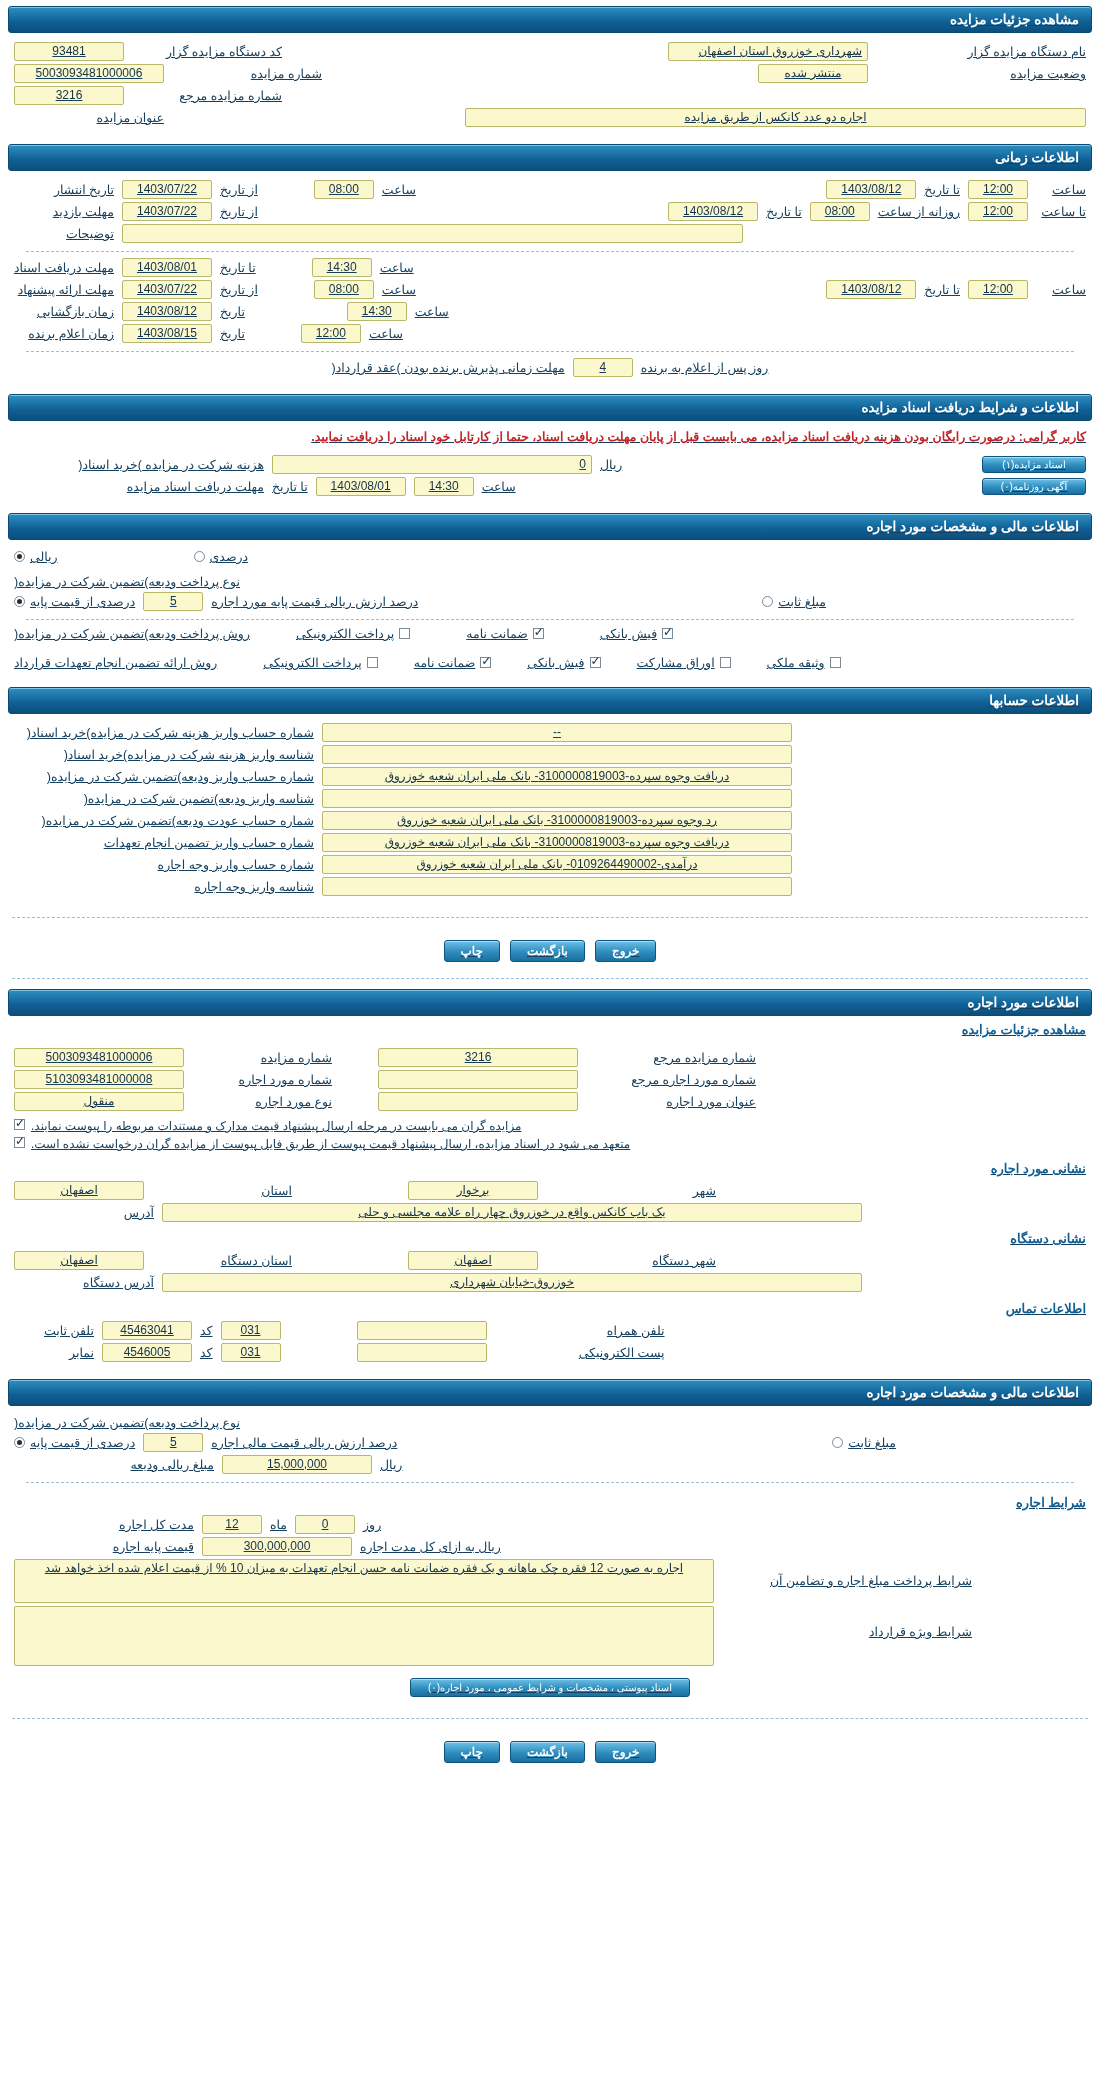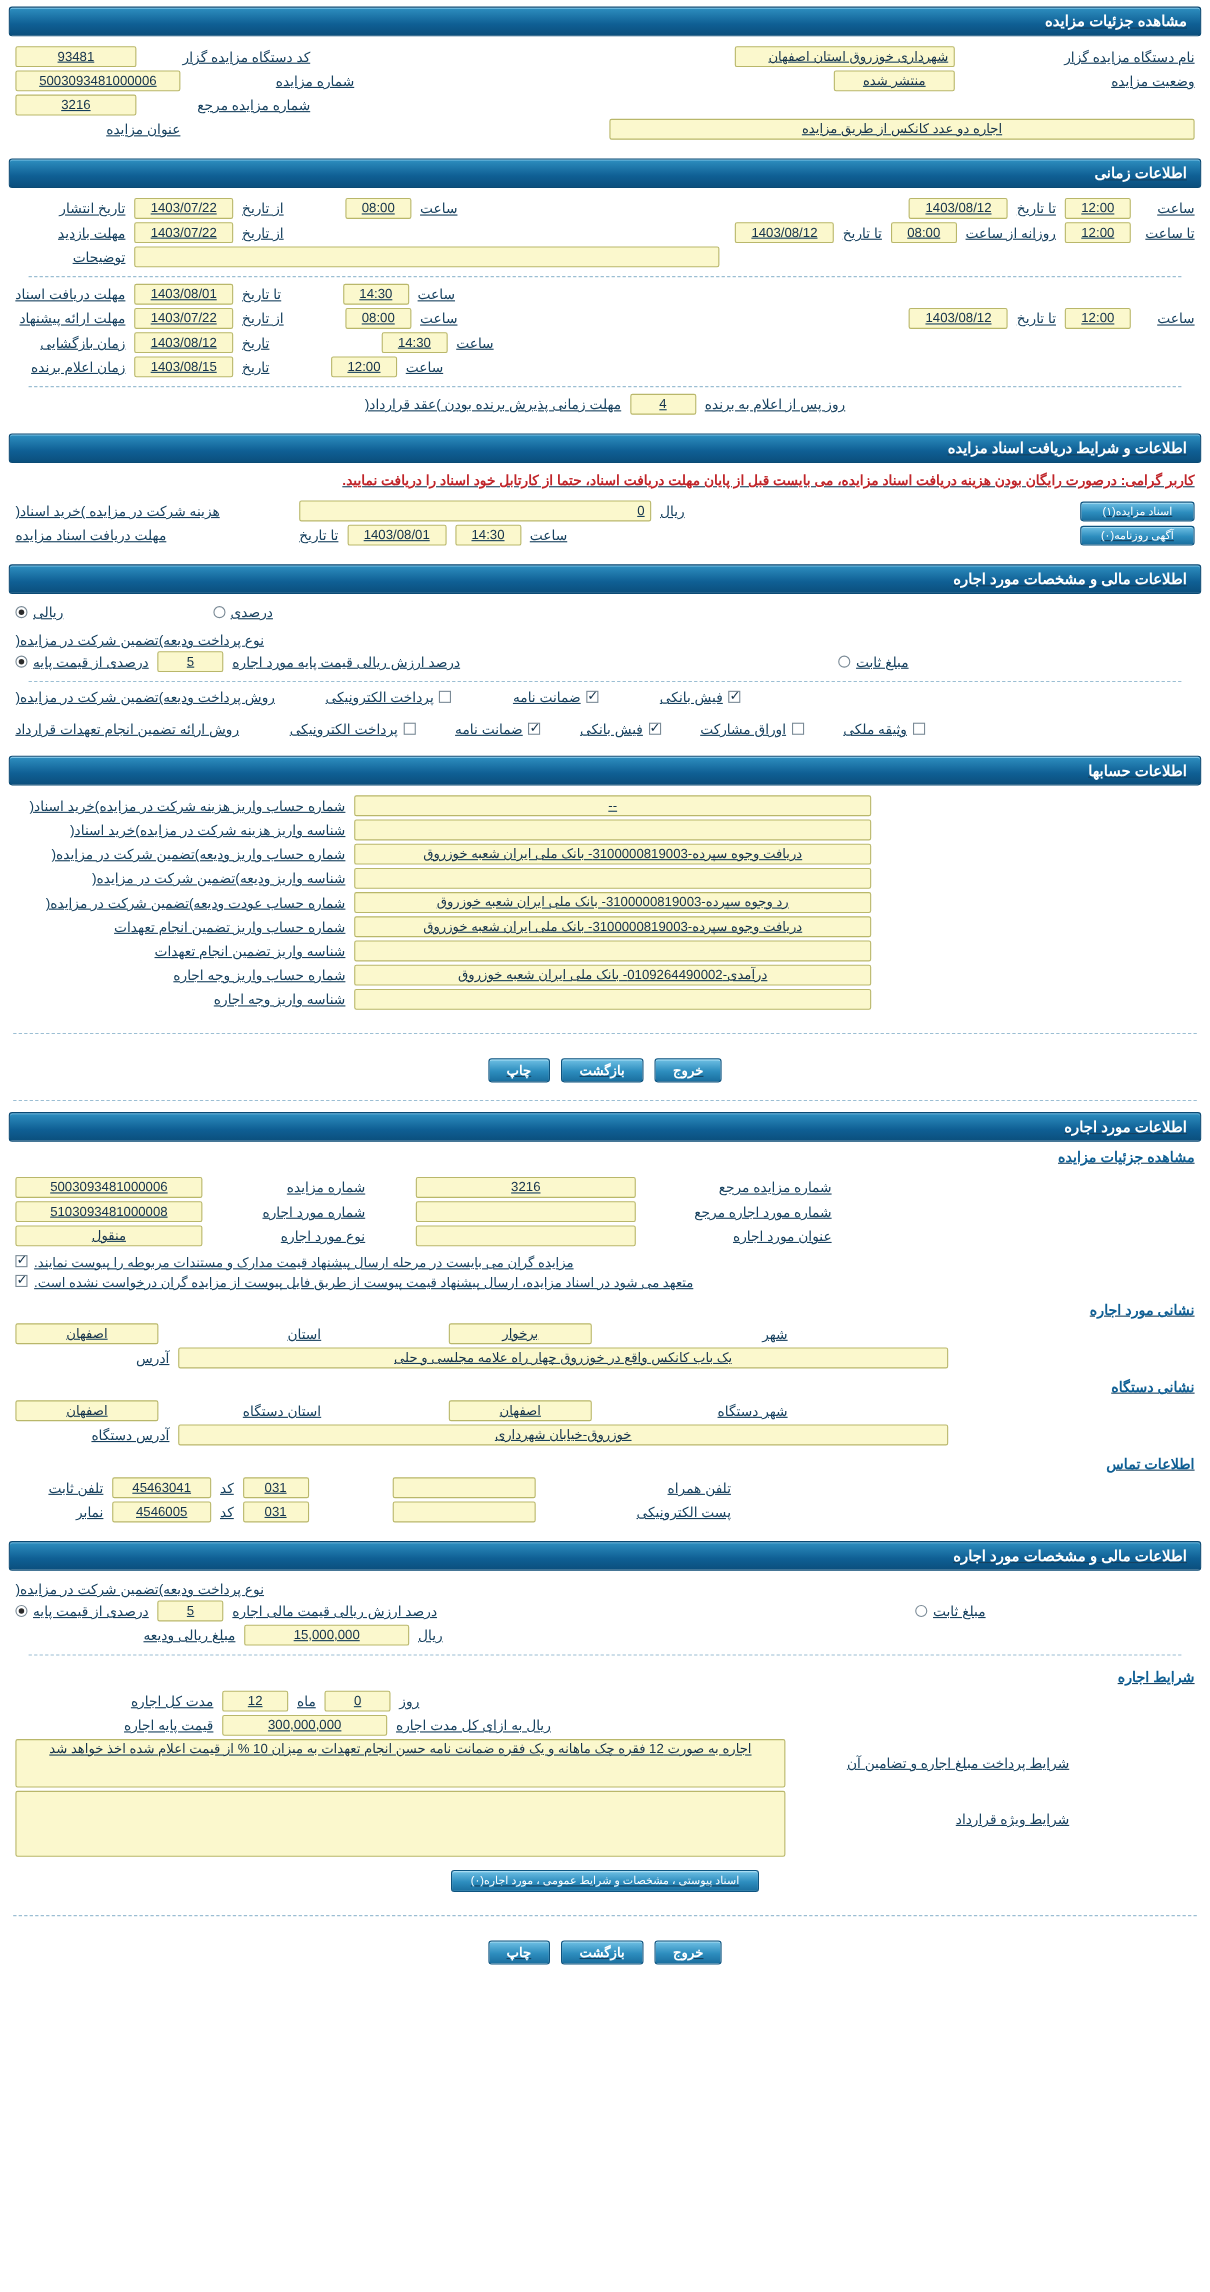--- a/index.html
+++ b/index.html
@@ -39,21 +39,21 @@
     border-top:1px dashed #9bbed3;
     margin:8px 12px 6px 12px;
   }
 
   
   .row { display:flex; align-items:center; justify-content:flex-start; gap:8px; margin:3px 0; }
   .lbl { color:#16405e; white-space:nowrap; }
   .lbl-w-1 { width:210px; text-align:right; }
   .lbl-w-2 { width:150px; text-align:right; }
   .lbl-w-3 { width:100px; text-align:right; }
-  .lbl-w-4 { width:250px; text-align:left; }
+  .lbl-w-4 { width:250px; text-align:right; }
   .lbl-w-5 { width:300px; text-align:right; }
   .spacer { flex:1 1 auto; }
 
   
   .fld {
     background:#fbf8cd;
     border:1px solid #b9b76a;
     border-radius:2px;
     height:19px;
     line-height:17px;
@@ -69,21 +69,21 @@
   .fld.empty { color:transparent; }
   .w60 { width:60px; }
   .w90 { width:90px; }
   .w110 { width:110px; }
   .w130 { width:130px; }
   .w150 { width:150px; }
   .w170 { width:170px; }
   .w200 { width:200px; }
   .w320 { width:320px; }
   .w470 { width:470px; }
-  .w540 { width:532px; }
+  .w540 { width:621px; }
   .w700 { width:700px; }
   .fld.tall2 { height:60px; }
   .fld.tall3 { height:44px; }
 
   
   .btn {
     background:linear-gradient(#6fc0e4,#2d8dbe 55%,#1a6f9f);
     border:1px solid #0d5480;
     border-radius:3px;
     color:#ffffff;
@@ -390,25 +390,20 @@
       <span class="fld w470">رد وجوه سپرده-3100000819003- بانک ملی ایران شعبه خوزروق</span>
       <span class="lbl lbl-w-5">شماره حساب عودت ودیعه)تضمین شرکت در مزایده(</span>
     </div>
     <div class="row">
       <span class="spacer"></span>
       <span class="fld w470">دریافت وجوه سپرده-3100000819003- بانک ملی ایران شعبه خوزروق</span>
       <span class="lbl lbl-w-5">شماره حساب واریز تضمین انجام تعهدات</span>
     </div>
     <div class="row">
       <span class="spacer"></span>
-      <span class="fld w470 empty"></span>
-      <span class="lbl lbl-w-5">شناسه واریز تضمین انجام تعهدات</span>
-    </div>
-    <div class="row">
-      <span class="spacer"></span>
       <span class="fld w470">درآمدی-0109264490002- بانک ملی ایران شعبه خوزروق</span>
       <span class="lbl lbl-w-5">شماره حساب واریز وجه اجاره</span>
     </div>
     <div class="row">
       <span class="spacer"></span>
       <span class="fld w470 empty"></span>
       <span class="lbl lbl-w-5">شناسه واریز وجه اجاره</span>
     </div>
   </div>
 

